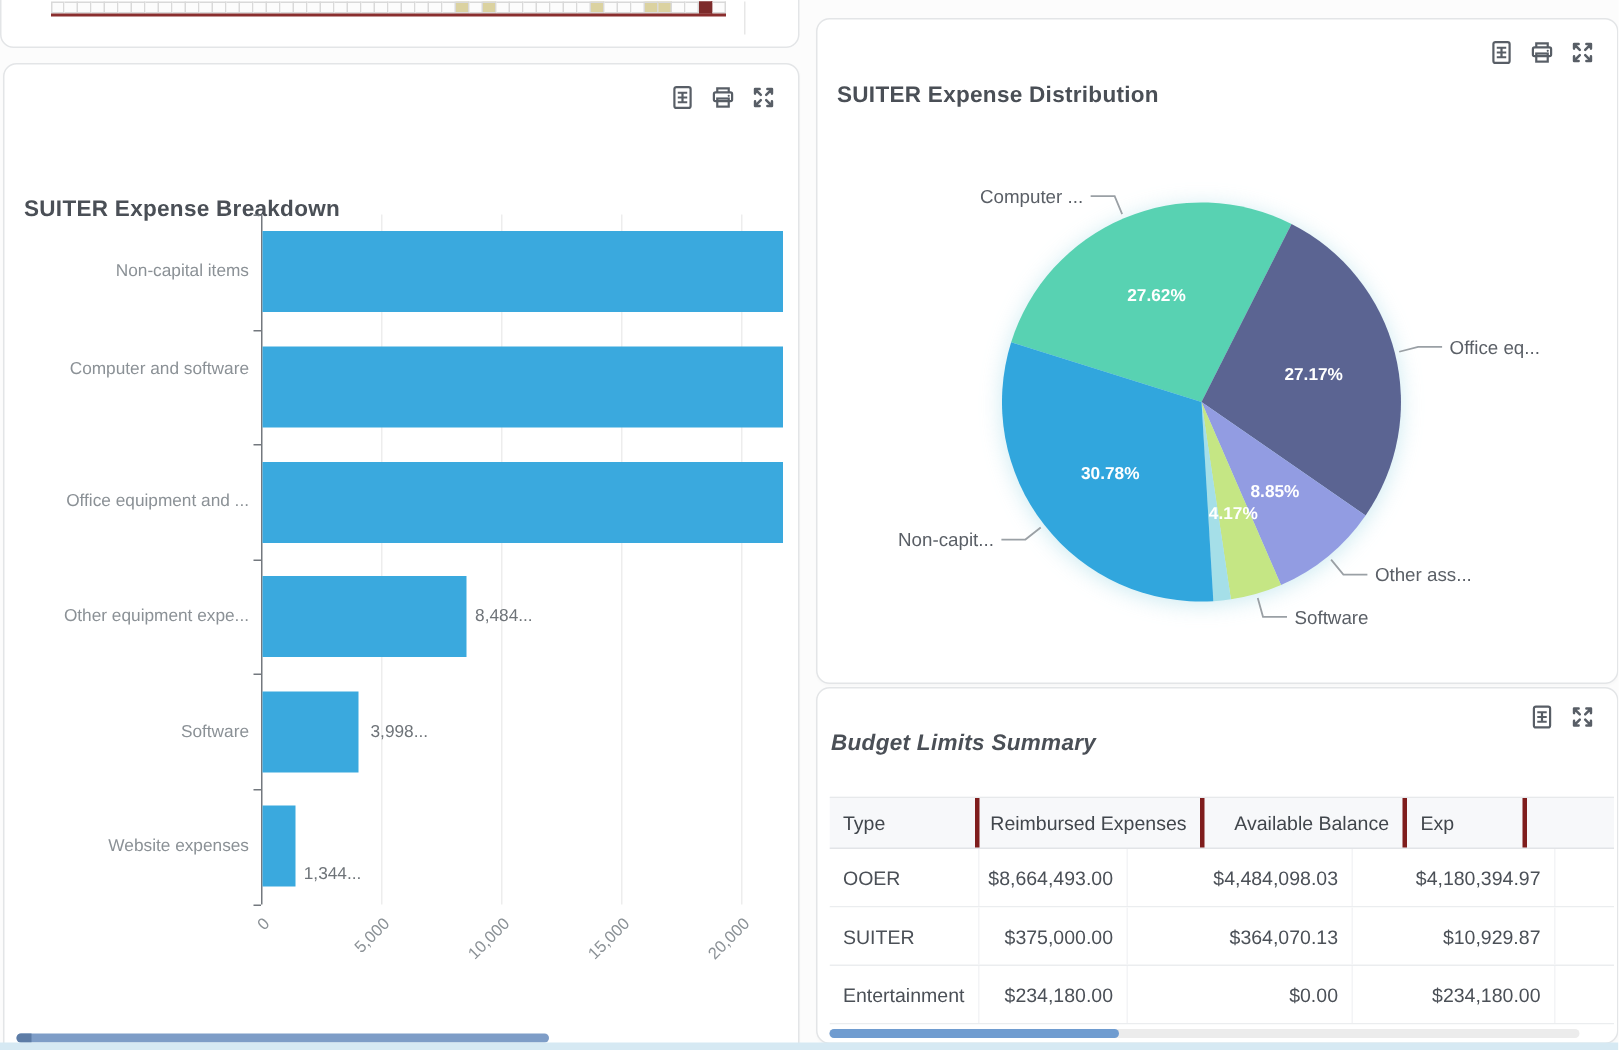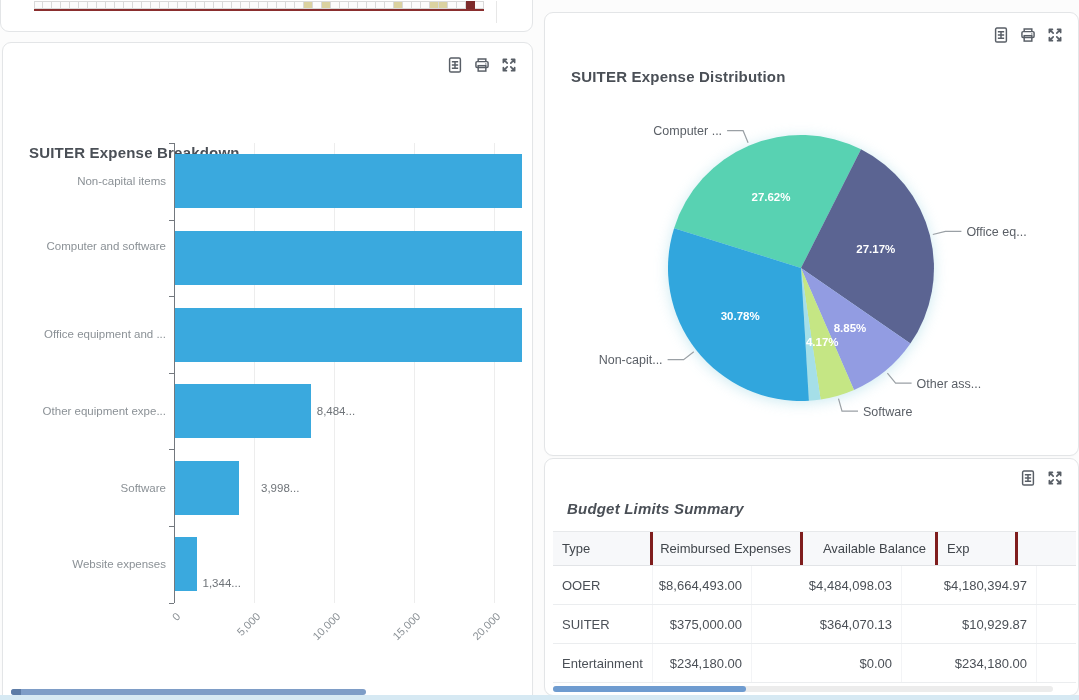--- a/index.html
+++ b/index.html
@@ -1,19 +1,19 @@
 <!DOCTYPE html>
 <html><head>
 <meta charset="utf-8">
 <style>
   html,body{margin:0;padding:0;}
   body{font-family:"Liberation Sans",sans-serif;background:#fff;}
   #stage{position:relative;width:1079px;height:700px;overflow:hidden;background:#fcfcfc;}
   .panel{position:absolute;background:#fff;border:1px solid #e3e5e7;border-radius:9px;box-shadow:0 1px 2px rgba(0,0,0,.02);}
-  .panel-title{position:absolute;margin:13px;font-size:15px;font-weight:700;color:#4a4f56;letter-spacing:.2px;}
+  .panel-title{position:absolute;margin:0;font-size:15px;font-weight:700;color:#4a4f56;letter-spacing:.2px;}
   .toolbar{position:absolute;right:14px;top:13px;display:flex;gap:9px;z-index:5;}
   .icon-btn{width:18px;height:18px;color:#585e66;cursor:pointer;display:inline-flex;}
   .icon-btn svg{width:18px;height:18px;}
 
   
   #top-cut-panel{position:absolute;left:0;top:-12px;width:531px;height:42px;background:#fff;
     border:1px solid #e3e5e7;border-radius:9px;overflow:hidden;}
   #strip{position:absolute;left:33px;top:12px;display:flex;height:8px;}
   .strip-cell{width:9px;height:8px;box-sizing:border-box;border:1px solid #d9d9d9;border-left:none;background:#fcfcfc;}
   .strip-cell:first-child{border-left:1px solid #d9d9d9;}
@@ -164,21 +164,21 @@
         <div class="bar" style="left: 172px; top: 111.3px; width: 347px; height: 54px; background: rgb(58, 169, 222);"></div>
         <div class="cat-label" style="top: 165px; height: 76.6px;">Computer and software</div>
         <div class="bar" style="left: 172px; top: 187.9px; width: 347px; height: 54px; background: rgb(58, 169, 222);"></div>
         <div class="cat-label" style="top: 253.2px; height: 76.6px;">Office equipment and ...</div>
         <div class="bar" style="left: 172px; top: 264.5px; width: 347px; height: 54px; background: rgb(58, 169, 222);"></div>
         <div class="cat-label" style="top: 329.8px; height: 76.6px;">Other equipment expe...</div>
         <div class="bar" style="left: 172px; top: 341.1px; width: 135.744px; height: 54px; background: rgb(58, 169, 222);"></div>
         <div class="val-label" style="left: 313.744px; top: 329.8px; height: 76.6px;">8,484...</div>
         <div class="cat-label" style="top: 406.4px; height: 76.6px;">Software</div>
         <div class="bar" style="left: 172px; top: 417.7px; width: 63.968px; height: 54px; background: rgb(58, 169, 222);"></div>
-        <div class="val-label" style="left: 258px; top: 406.4px; height: 76.6px;">3,998...</div>
+        <div class="val-label" style="left: 244px; top: 406.4px; height: 76.6px;">3,998...</div>
         <div class="cat-label" style="top: 483px; height: 76.6px;">Website expenses</div>
         <div class="bar" style="left: 172px; top: 494.3px; width: 21.504px; height: 54px; background: rgb(58, 169, 222);"></div>
         <div class="val-label" style="left: 199.504px; top: 502px; height: 76.6px;">1,344...</div>
       </div>
     <div id="bar-hscroll" class="hscroll-thumb"></div>
     <div id="bar-hscroll-cap" class="hscroll-thumb"></div>
   </div>
 
   <div id="pie-panel" class="panel">
     <div class="toolbar">

